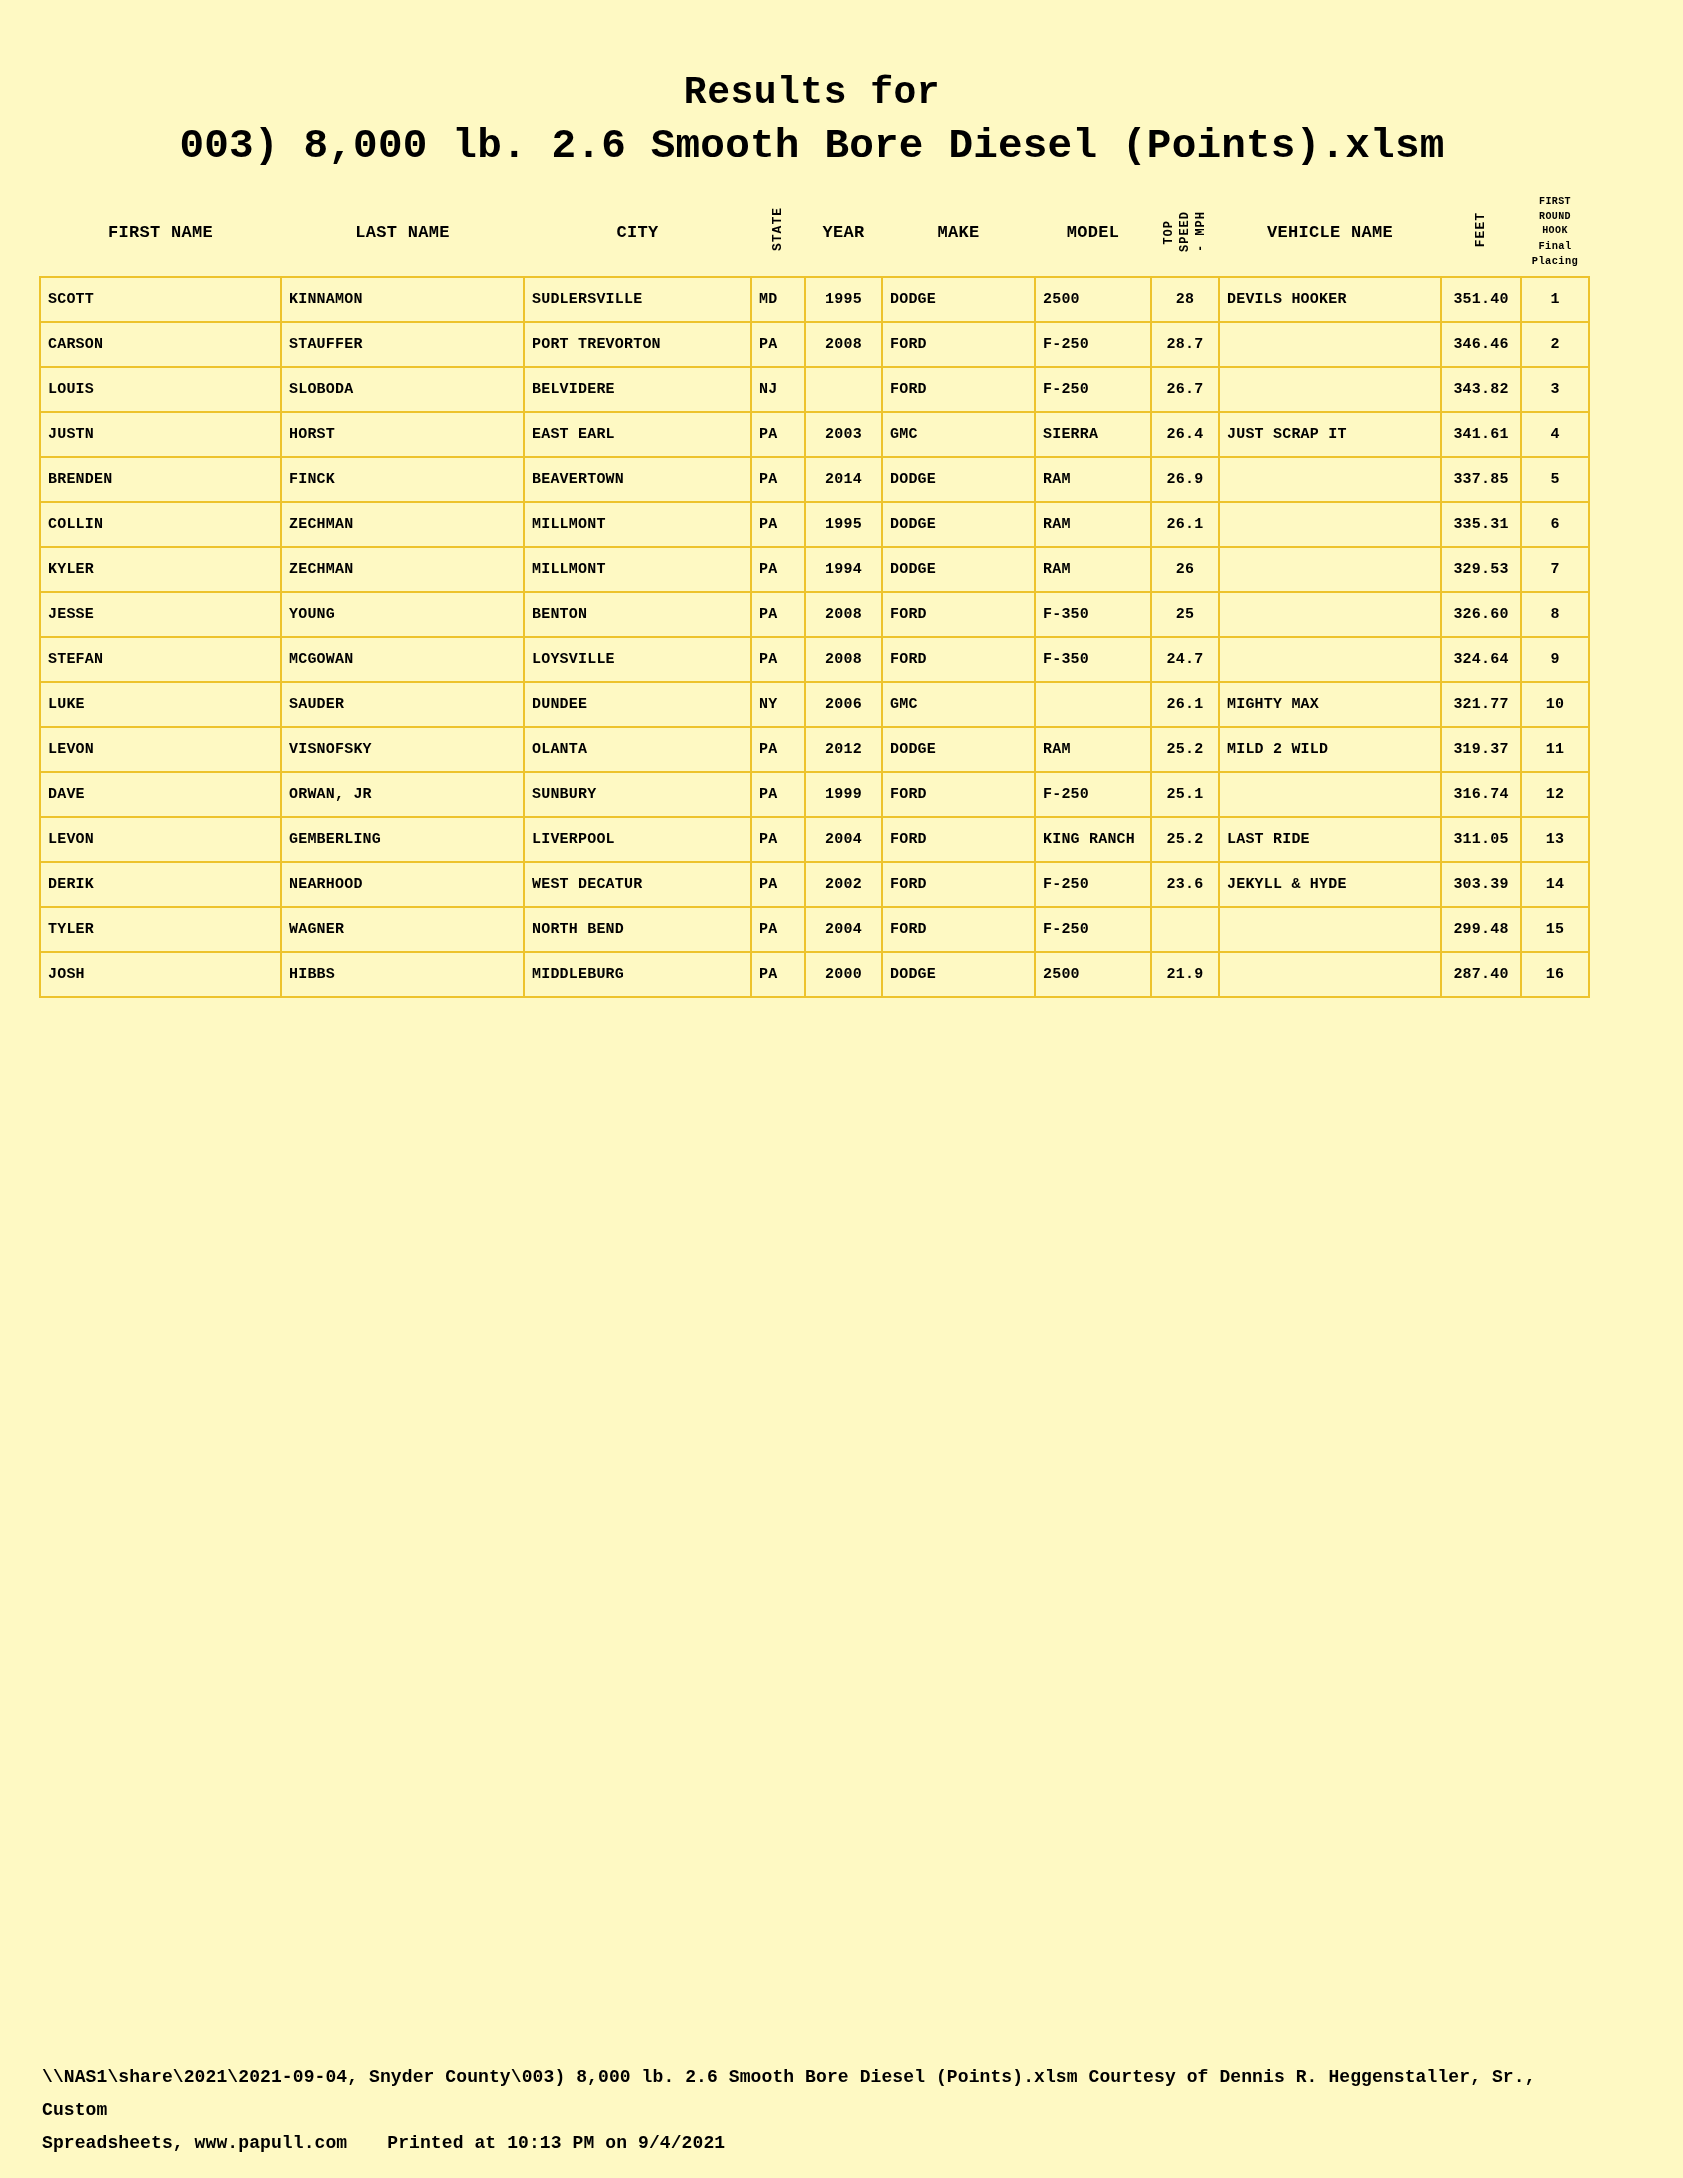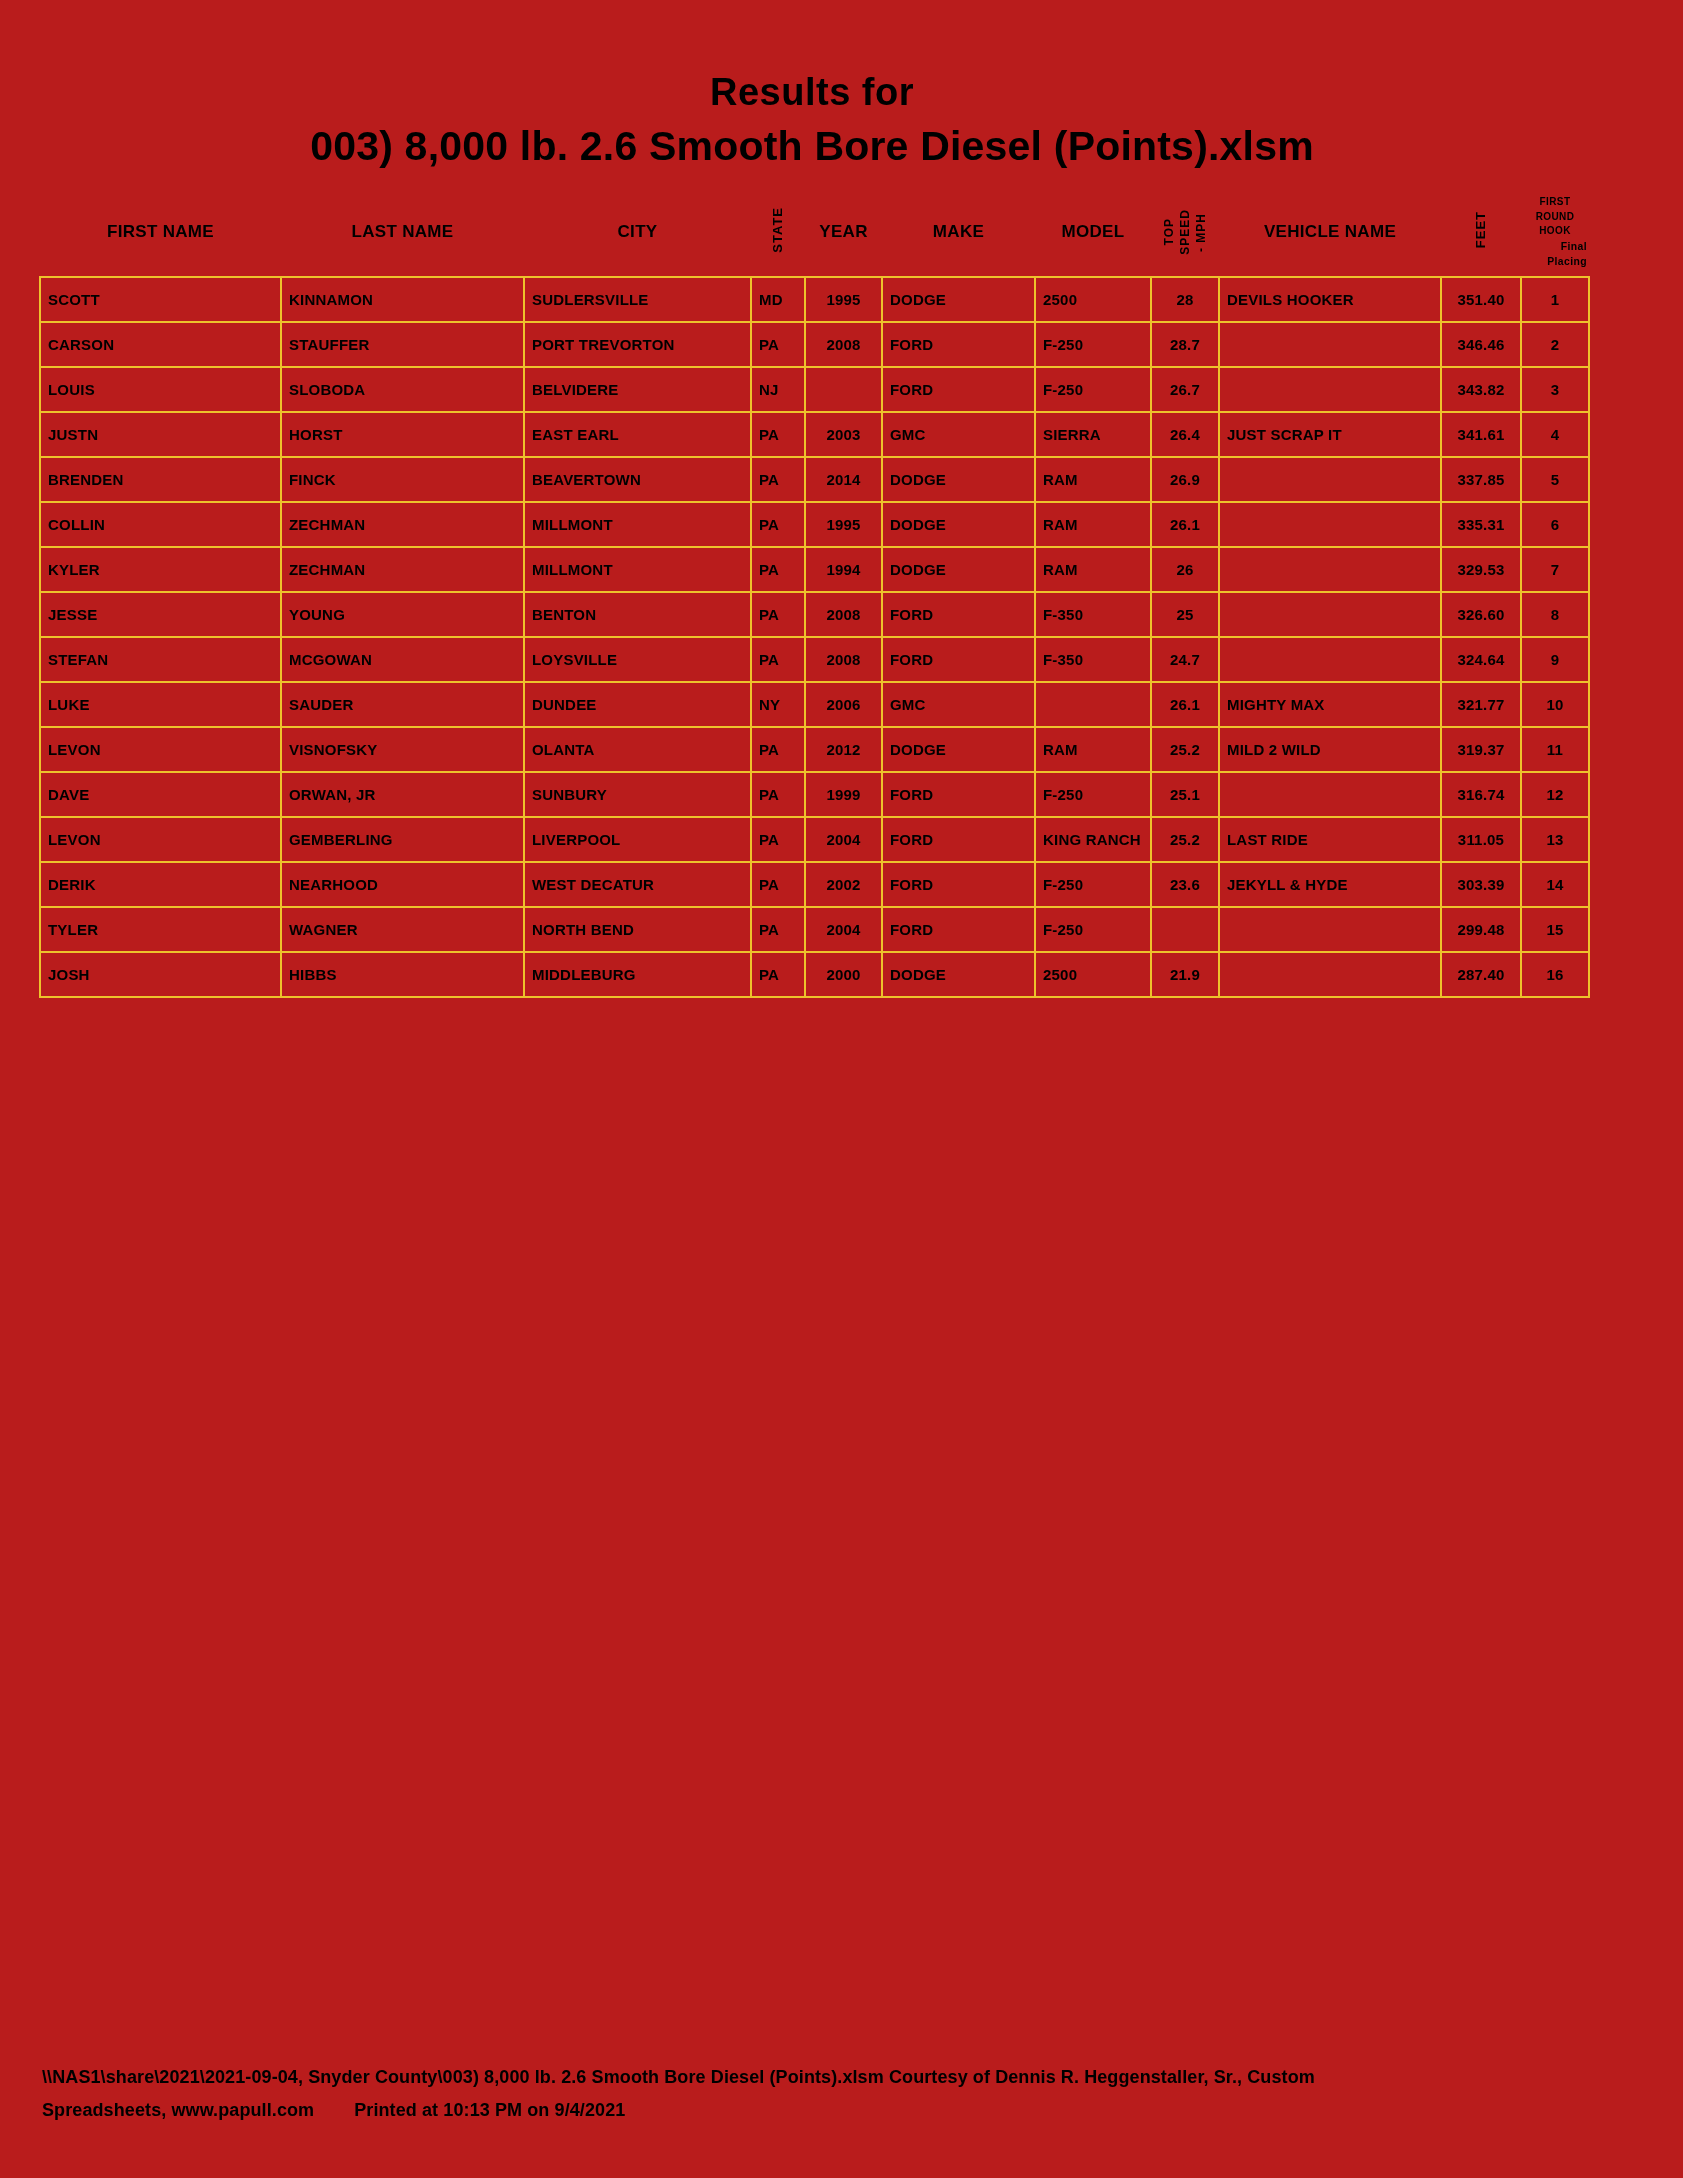--- a/index.html
+++ b/index.html
@@ -4,22 +4,22 @@
 <style>
   :root{
     --gold:#EDC32C;
     --ink:#000000;
   }
   *{box-sizing:border-box;margin:0;padding:0;}
   html,body{background:#ffffff;}
   .page{
     position:relative;
     width:1683px;height:2178px;
-    background:#b91c1c;
-    font-family:Liberation Sans, sans-serif;
+    background:#fef9c3;
+    font-family:Liberation Mono, monospace;
     color:var(--ink);
     overflow:hidden;
   }
   .title1{
     position:absolute;top:71px;left:0;width:1624px;
     text-align:center;font-size:38px;font-weight:bold;letter-spacing:0.5px;
   }
   .title2{
     position:absolute;top:123px;left:0;width:1624px;
     text-align:center;font-size:41px;font-weight:bold;letter-spacing:0.2px;
@@ -39,21 +39,21 @@
   .vert{
     display:inline-block;
     writing-mode:vertical-rl;
     transform:rotate(180deg);
     font-size:13px;font-weight:bold;letter-spacing:1px;
     line-height:1.25;
     white-space:nowrap;
   }
   .vgroup{display:flex;justify-content:center;align-items:center;gap:1px;}
   .placing-head{font-size:10px;font-weight:bold;line-height:1.45;letter-spacing:0.4px;}
-  .placing-head .ph3{font-size:10.4px;text-align:right;}
+  .placing-head .ph3{font-size:10.4px;}
   .results-table td{
     border:2px solid var(--gold);
     font-size:15px;font-weight:bold;
     height:45px;
     padding:2px 5px 2px 7px;
     white-space:nowrap;overflow:hidden;
     text-align:left;vertical-align:middle;
     letter-spacing:0.2px;
   }
   

